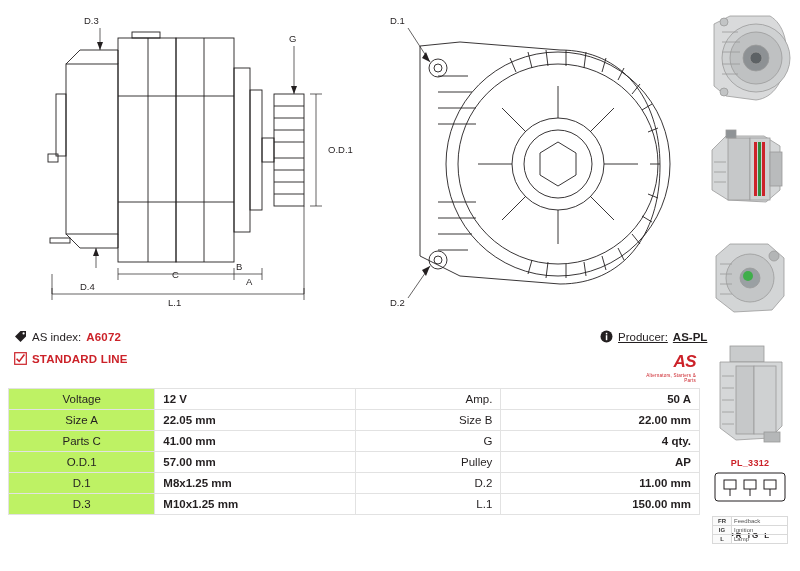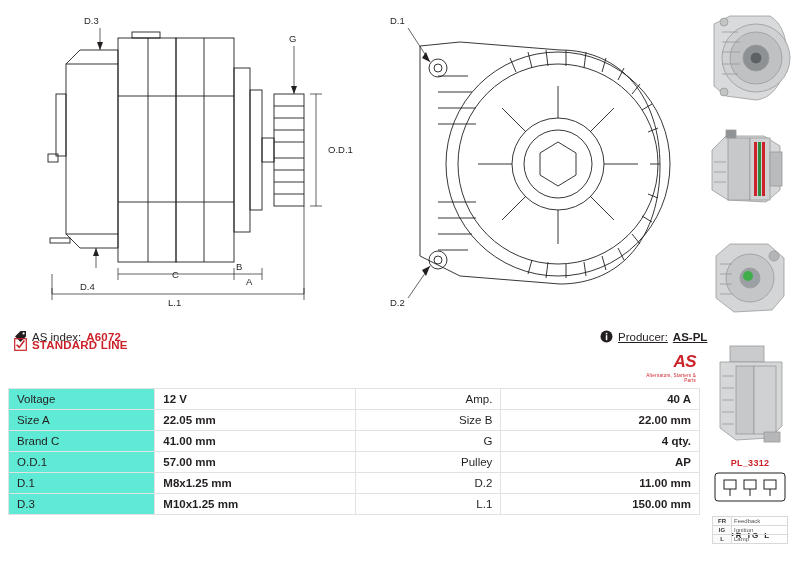--- a/index.html
+++ b/index.html
@@ -31,36 +31,36 @@
   .plugtable{position:absolute;left:12px;top:516px;width:76px;border-collapse:collapse;}
   .plugtable td{border:1px solid #d9d9d9;font-size:6px;padding:1px 2px;color:#555;}
   .plugtable td.k{width:14px;text-align:center;font-weight:bold;color:#333;background:#fafafa;}
 
   
   .inforow{position:absolute;left:8px;top:326px;width:692px;height:52px;font-size:11.5px;}
   .info-item{position:absolute;display:flex;align-items:center;gap:5px;white-space:nowrap;}
   .ii-asindex{left:6px;top:4px;text-align:right;}
   .ii-brand{left:254px;top:4px;}
   .ii-producer{left:592px;top:4px;text-decoration:underline;}
-  .ii-std{left:6px;top:12px;text-align:right;}
+  .ii-std{left:6px;top:26px;text-align:right;}
   .ii-ptype{left:254px;top:26px;}
   .lbl{color:#231f20;}
   .val{font-weight:bold;color:#231f20;}
   .red{color:#cc2229;font-weight:bold;letter-spacing:.2px;}
   .ico{display:inline-block;width:13px;height:13px;line-height:13px;text-align:center;}
 
   
   .aslogo{position:absolute;left:636px;top:352px;width:60px;text-align:right;}
   .aslogo .as{font-size:17px;font-weight:bold;color:#cc2229;font-style:italic;letter-spacing:-.5px;}
   .aslogo .sub{font-size:4.6px;color:#cc2229;letter-spacing:.2px;margin-top:1px;}
 
   
   table.spec{position:absolute;left:8px;top:388px;width:692px;border-collapse:collapse;font-size:11.5px;}
   table.spec td{border:1px solid #e2e2e2;height:20px;padding:0 8px;}
-  td.k{width:142px;text-align:left;color:#231f20;background:#5eead4;}
+  td.k{width:142px;text-align:center;color:#231f20;background:#bef264;}
   td.v{width:202px;text-align:left;font-weight:bold;}
   td.k2{width:142px;text-align:right;}
   td.v2{width:202px;text-align:right;font-weight:bold;}
   td.blank{border:1px solid #e2e2e2;}
 </style>
 </head>
 <body>
 
 <div class="page">
 
@@ -314,30 +314,30 @@
     <div class="as">AS</div>
     <div class="sub">Alternators, Starters &amp; Parts</div>
   </div>
 
   <table class="spec">
     <tbody>
         <tr>
       <td class="k">Voltage</td>
       <td class="v">12 V</td>
       <td class="k2">Amp.</td>
-      <td class="v2">40 A</td>
+      <td class="v2">50 A</td>
     </tr>
     <tr>
       <td class="k">Size A</td>
       <td class="v">22.05 mm</td>
       <td class="k2">Size B</td>
       <td class="v2">22.00 mm</td>
     </tr>
     <tr>
-      <td class="k">Brand C</td>
+      <td class="k">Parts C</td>
       <td class="v">41.00 mm</td>
       <td class="k2">G</td>
       <td class="v2">4 qty.</td>
     </tr>
     <tr>
       <td class="k">O.D.1</td>
       <td class="v">57.00 mm</td>
       <td class="k2">Pulley</td>
       <td class="v2">AP</td>
     </tr>

